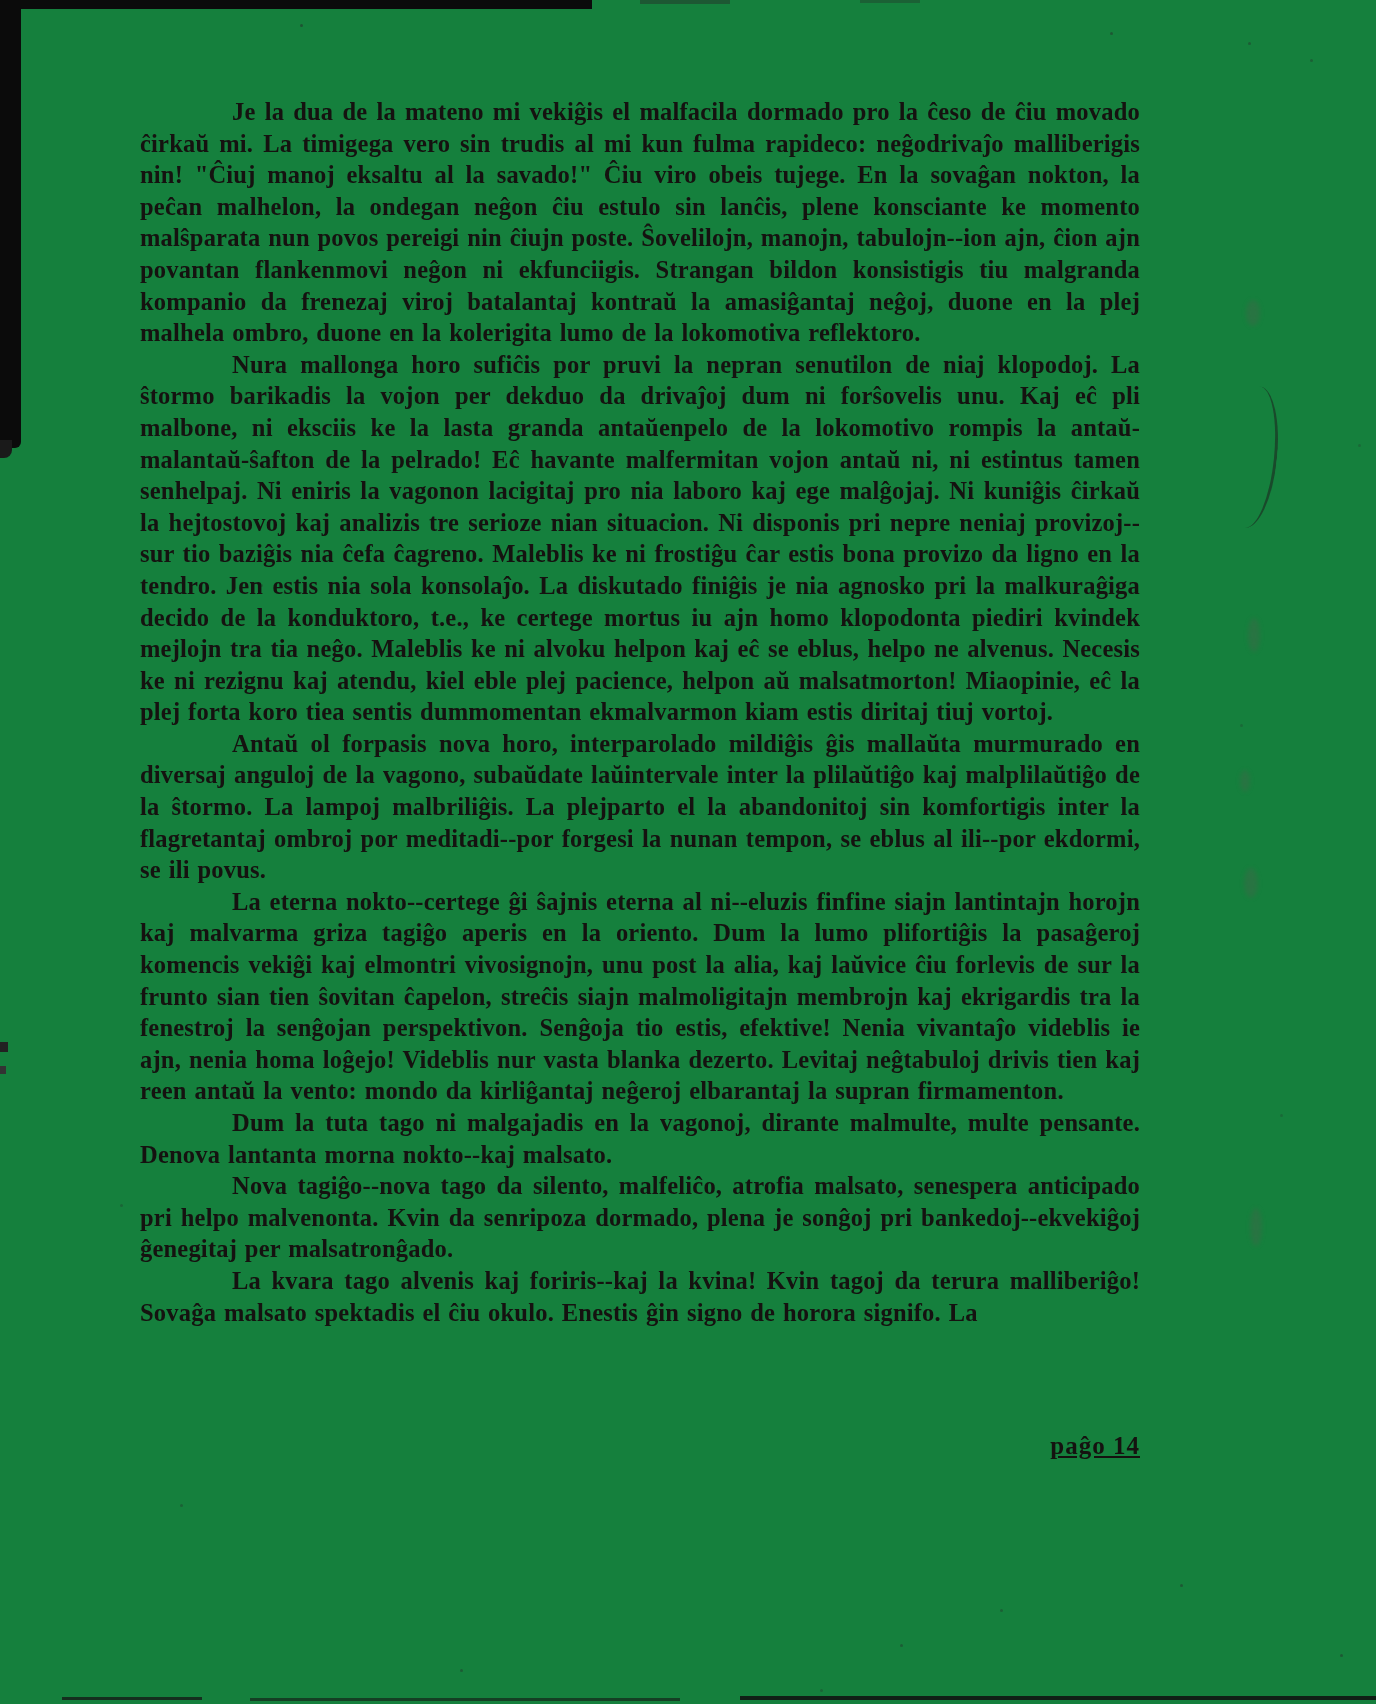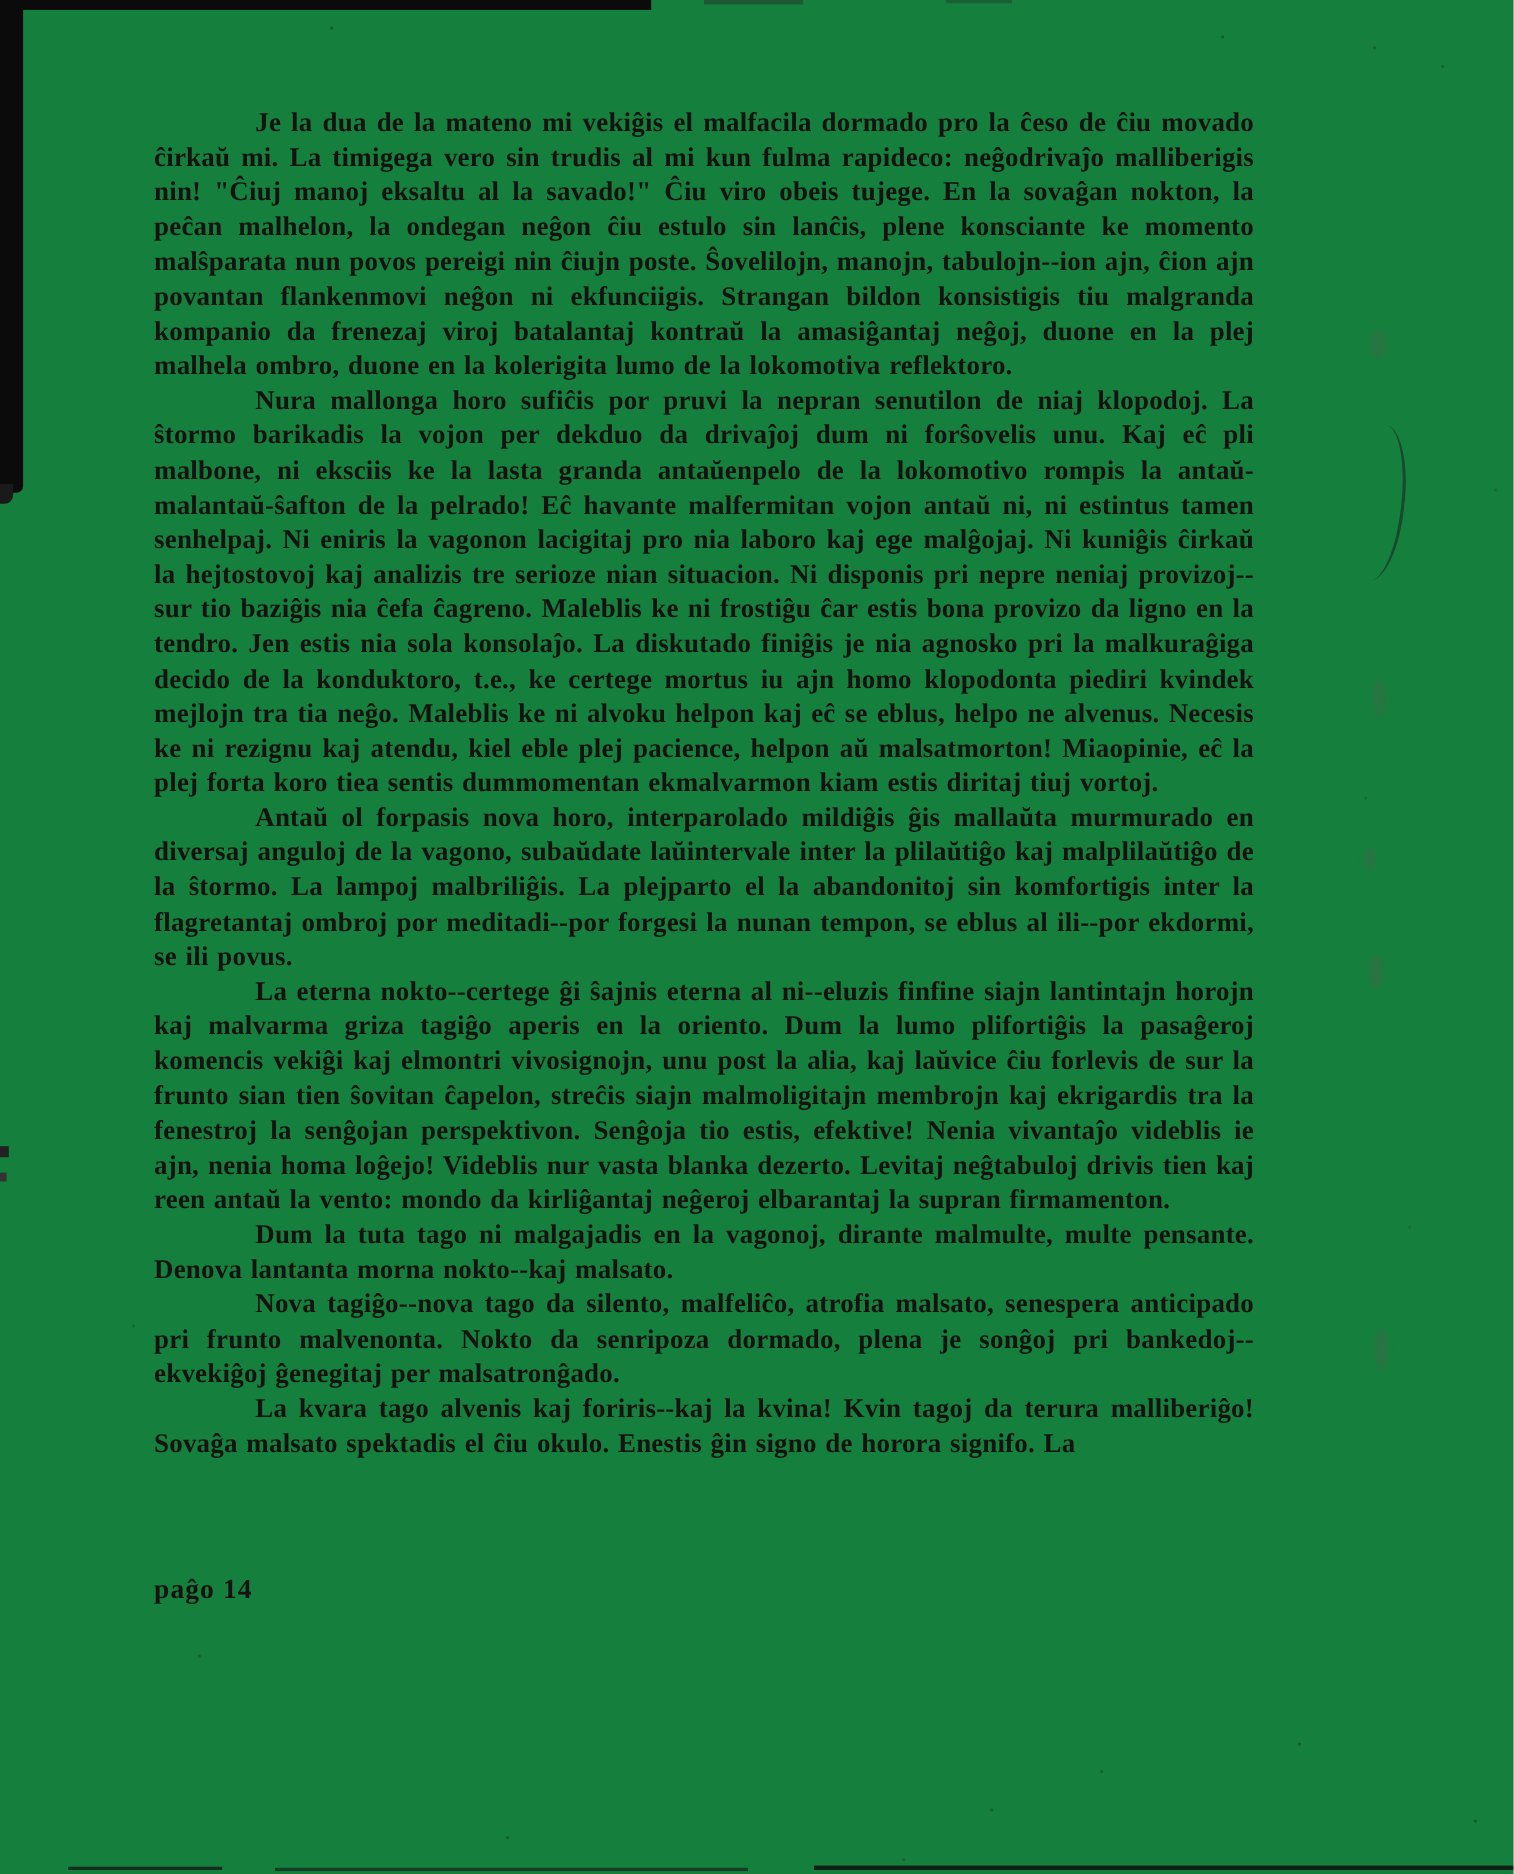--- a/index.html
+++ b/index.html
@@ -32,25 +32,26 @@
   }
   .text-block p {
     margin: 0;
     text-indent: 92px;
   }
   .page-number {
     position: absolute;
     left: 140px;
     top: 1432px;
     width: 1000px;
-    text-align: left;
+    text-align: right;
     color: #151210;
     font-size: 25px;
     font-weight: 700;
     letter-spacing: 1px;
+    text-decoration: underline;
   }
   
   .artifact { position: absolute; pointer-events: none; }
   .bar-left {
     left: 0; top: 0;
     width: 21px; height: 448px;
     background: #0b0b0b;
     border-radius: 0 2px 6px 0;
   }
   .bar-left-tail {
@@ -133,19 +134,19 @@
   <div class="artifact smudge smudge-4"></div>
   <div class="artifact smudge smudge-5"></div>
   <div class="artifact speckles"></div>
 
   <div class="text-block">
     <p>Je la dua de la mateno mi vekiĝis el malfacila dormado pro la ĉeso de ĉiu movado ĉirkaŭ mi. La timigega vero sin trudis al mi kun fulma rapideco: neĝodrivaĵo malliberigis nin! "Ĉiuj manoj eksaltu al la savado!" Ĉiu viro obeis tujege. En la sovaĝan nokton, la peĉan malhelon, la ondegan neĝon ĉiu estulo sin lanĉis, plene konsciante ke momento malŝparata nun povos pereigi nin ĉiujn poste. Ŝovelilojn, manojn, tabulojn--ion ajn, ĉion ajn povantan flankenmovi neĝon ni ekfunciigis. Strangan bildon konsistigis tiu malgranda kompanio da frenezaj viroj batalantaj kontraŭ la amasiĝantaj neĝoj, duone en la plej malhela ombro, duone en la kolerigita lumo de la lokomotiva reflektoro.</p>
     <p>Nura mallonga horo sufiĉis por pruvi la nepran senutilon de niaj klopodoj. La ŝtormo barikadis la vojon per dekduo da drivaĵoj dum ni forŝovelis unu. Kaj eĉ pli malbone, ni eksciis ke la lasta granda antaŭenpelo de la lokomotivo rompis la antaŭ-malantaŭ-ŝafton de la pelrado! Eĉ havante malfermitan vojon antaŭ ni, ni estintus tamen senhelpaj. Ni eniris la vagonon lacigitaj pro nia laboro kaj ege malĝojaj. Ni kuniĝis ĉirkaŭ la hejtostovoj kaj analizis tre serioze nian situacion. Ni disponis pri nepre neniaj provizoj--sur tio baziĝis nia ĉefa ĉagreno. Maleblis ke ni frostiĝu ĉar estis bona provizo da ligno en la tendro. Jen estis nia sola konsolaĵo. La diskutado finiĝis je nia agnosko pri la malkuraĝiga decido de la konduktoro, t.e., ke certege mortus iu ajn homo klopodonta piediri kvindek mejlojn tra tia neĝo. Maleblis ke ni alvoku helpon kaj eĉ se eblus, helpo ne alvenus. Necesis ke ni rezignu kaj atendu, kiel eble plej pacience, helpon aŭ malsatmorton! Miaopinie, eĉ la plej forta koro tiea sentis dummomentan ekmalvarmon kiam estis diritaj tiuj vortoj.</p>
     <p>Antaŭ ol forpasis nova horo, interparolado mildiĝis ĝis mallaŭta murmurado en diversaj anguloj de la vagono, subaŭdate laŭintervale inter la plilaŭtiĝo kaj malplilaŭtiĝo de la ŝtormo. La lampoj malbriliĝis. La plejparto el la abandonitoj sin komfortigis inter la flagretantaj ombroj por meditadi--por forgesi la nunan tempon, se eblus al ili--por ekdormi, se ili povus.</p>
     <p>La eterna nokto--certege ĝi ŝajnis eterna al ni--eluzis finfine siajn lantintajn horojn kaj malvarma griza tagiĝo aperis en la oriento. Dum la lumo plifortiĝis la pasaĝeroj komencis vekiĝi kaj elmontri vivosignojn, unu post la alia, kaj laŭvice ĉiu forlevis de sur la frunto sian tien ŝovitan ĉapelon, streĉis siajn malmoligitajn membrojn kaj ekrigardis tra la fenestroj la senĝojan perspektivon. Senĝoja tio estis, efektive! Nenia vivantaĵo videblis ie ajn, nenia homa loĝejo! Videblis nur vasta blanka dezerto. Levitaj neĝtabuloj drivis tien kaj reen antaŭ la vento: mondo da kirliĝantaj neĝeroj elbarantaj la supran firmamenton.</p>
     <p>Dum la tuta tago ni malgajadis en la vagonoj, dirante malmulte, multe pensante. Denova lantanta morna nokto--kaj malsato.</p>
-    <p>Nova tagiĝo--nova tago da silento, malfeliĉo, atrofia malsato, senespera anticipado pri frunto malvenonta. Nokto da senripoza dormado, plena je sonĝoj pri bankedoj--ekvekiĝoj ĝenegitaj per malsatronĝado.</p>
+    <p>Nova tagiĝo--nova tago da silento, malfeliĉo, atrofia malsato, senespera anticipado pri helpo malvenonta. Kvin da senripoza dormado, plena je sonĝoj pri bankedoj--ekvekiĝoj ĝenegitaj per malsatronĝado.</p>
     <p>La kvara tago alvenis kaj foriris--kaj la kvina! Kvin tagoj da terura malliberiĝo! Sovaĝa malsato spektadis el ĉiu okulo. Enestis ĝin signo de horora signifo. La</p>
   </div>
 
   <div class="page-number">paĝo 14</div>
 
 </div>
 
 </body></html>

